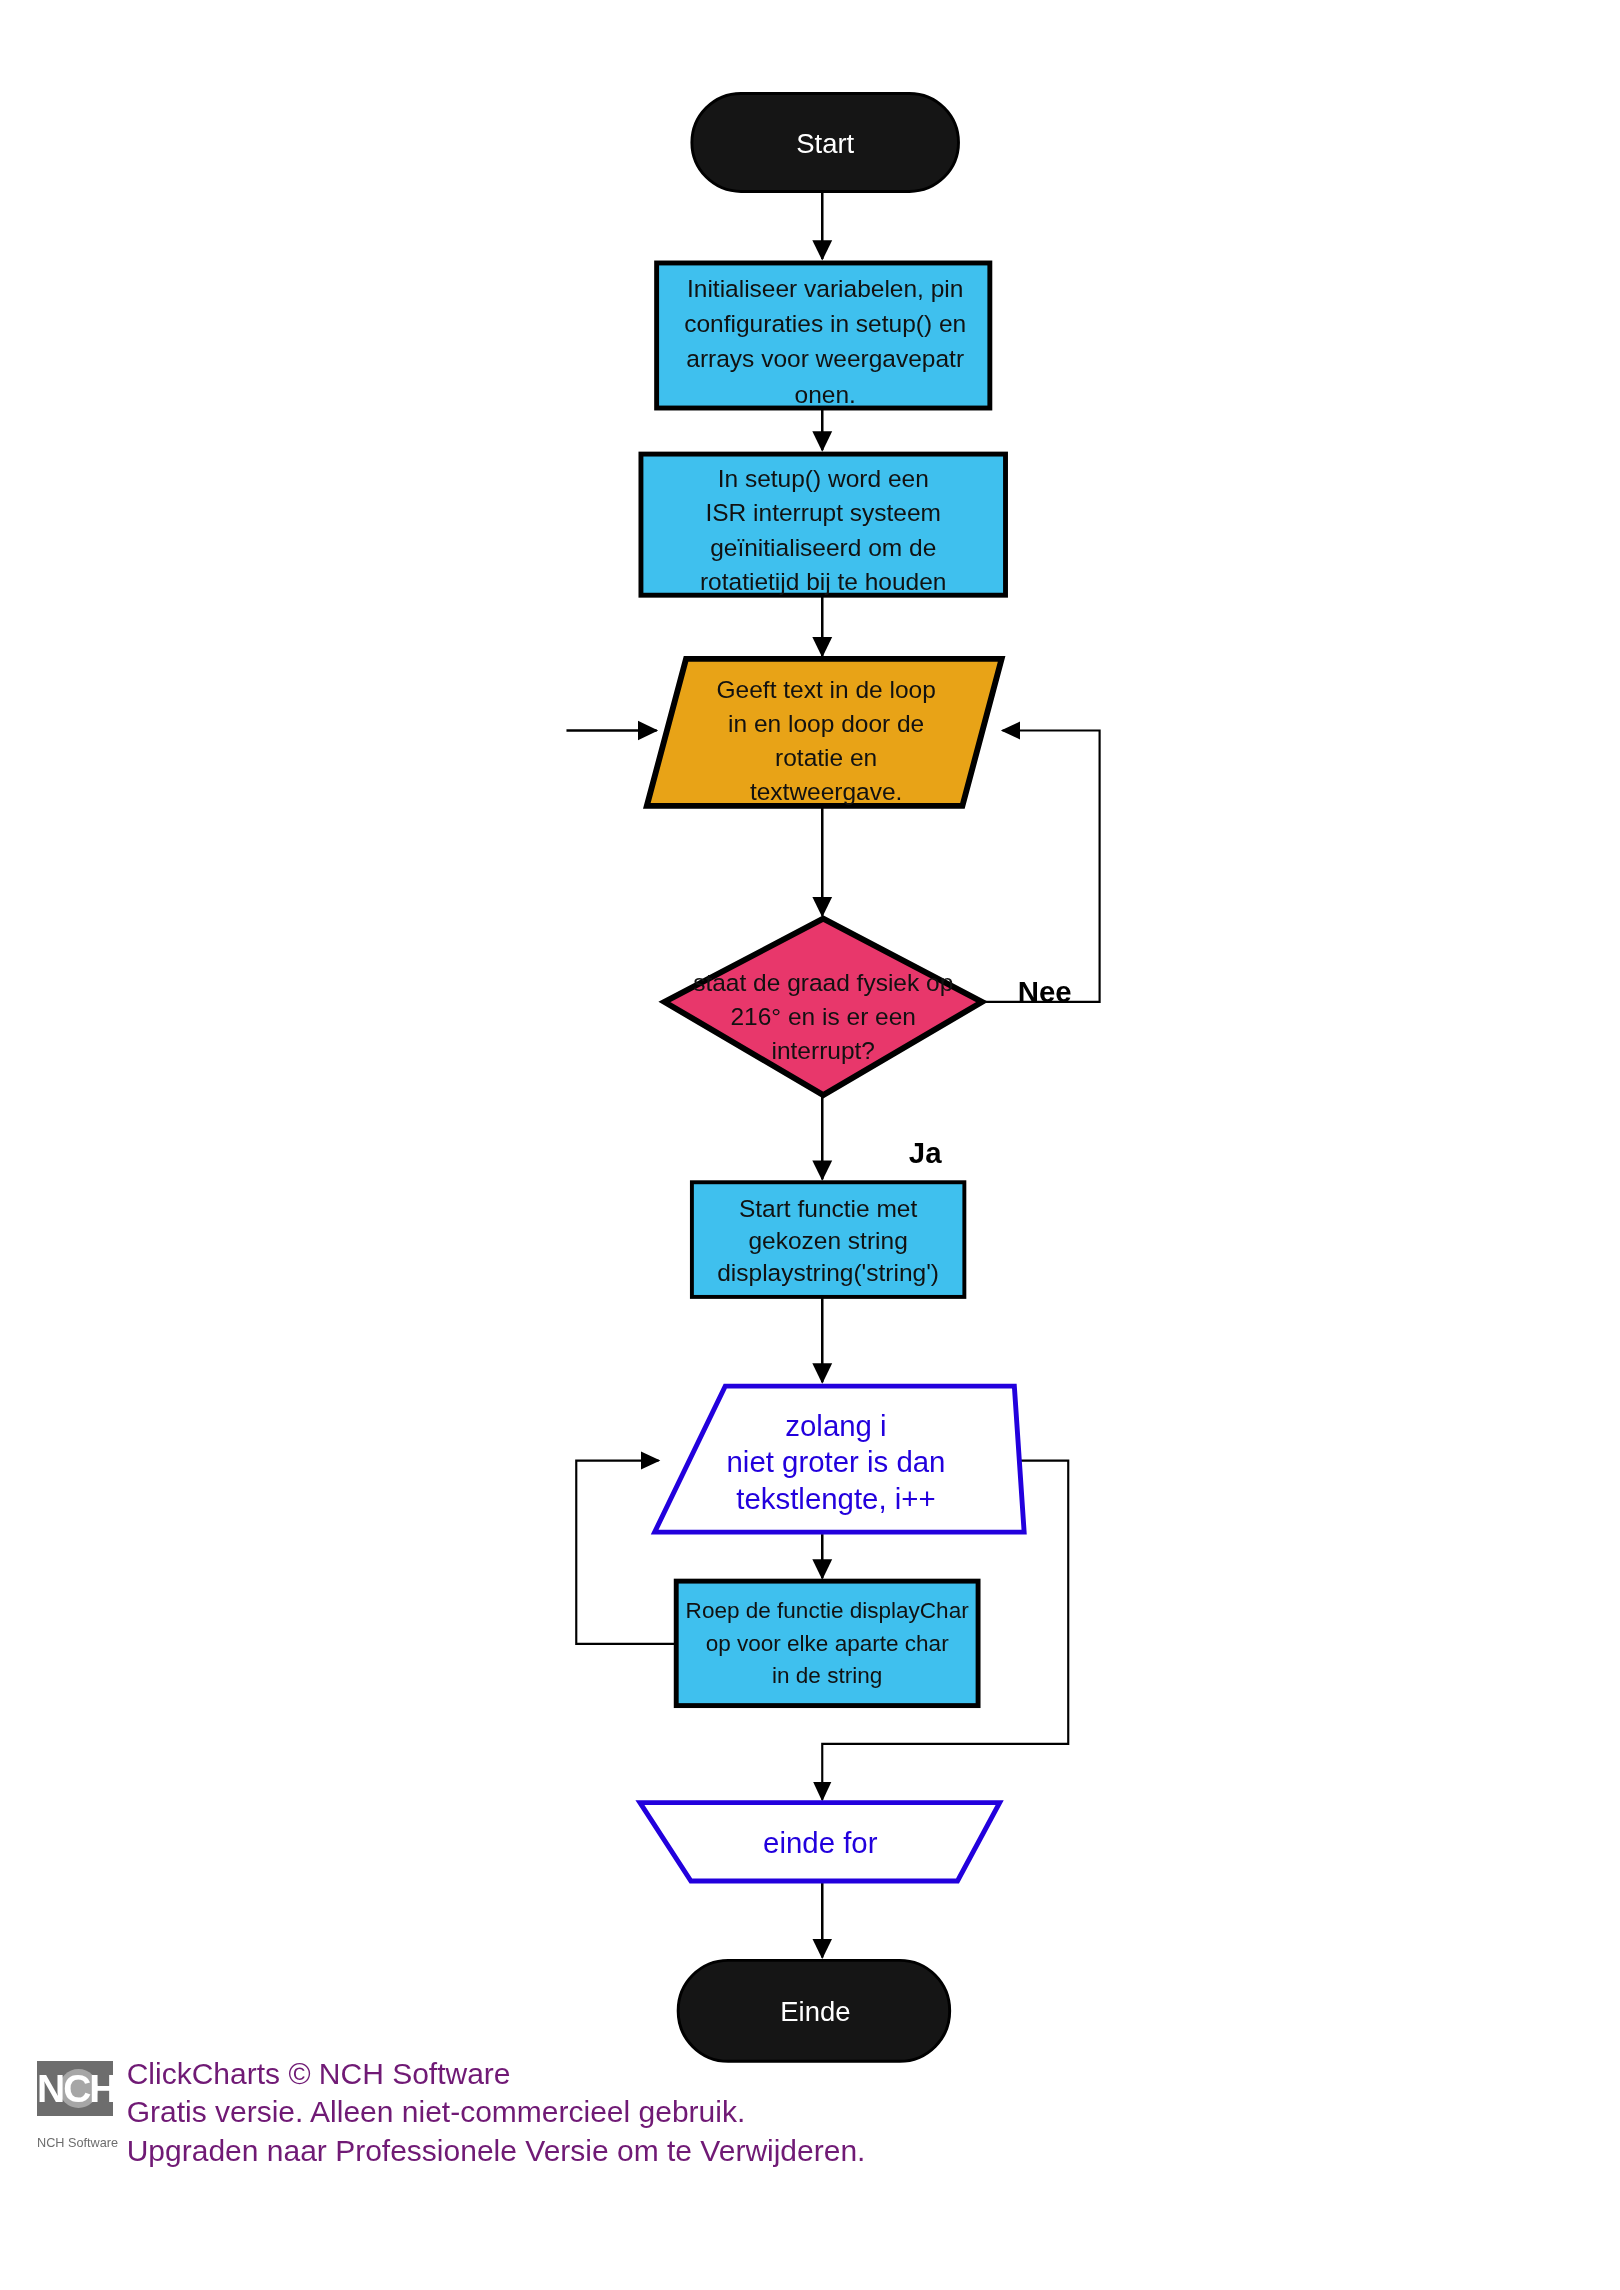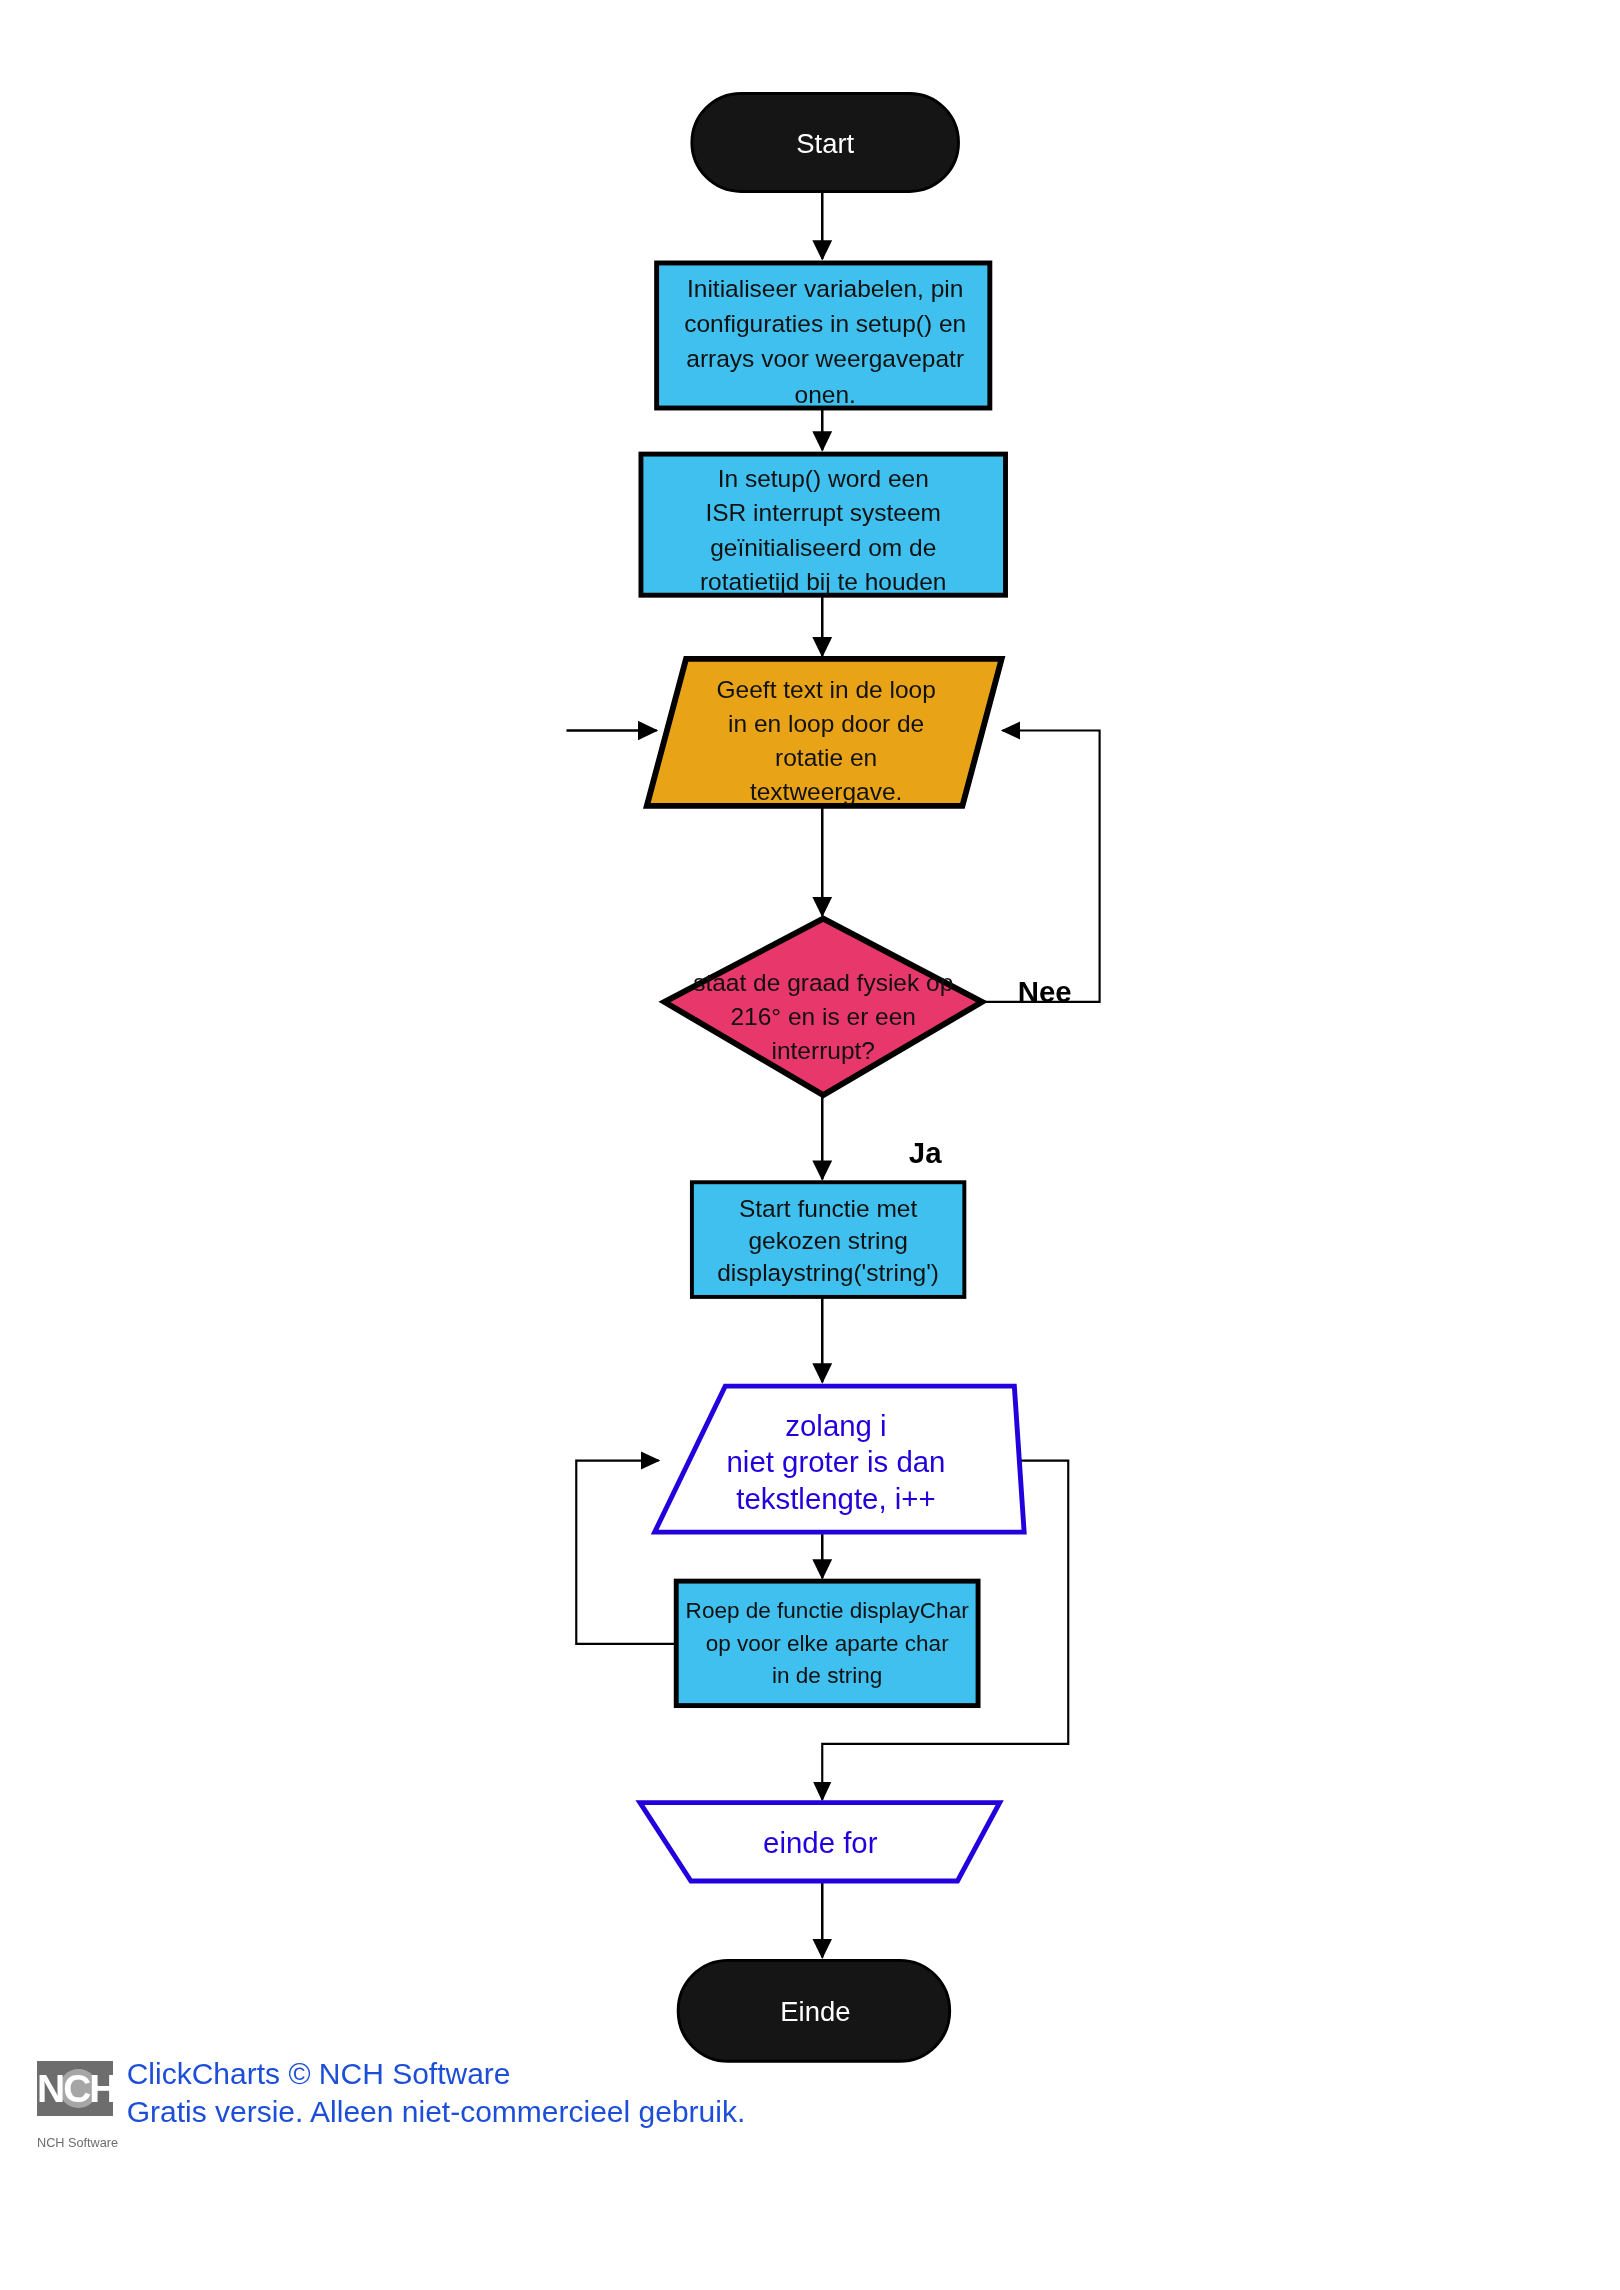--- a/index.html
+++ b/index.html
@@ -95,21 +95,21 @@
     color: #6d6d6d;
     margin-top: 20px;
     white-space: nowrap;
   }
   #footer-lines {
     display: flex;
     flex-direction: column;
     font-family: "Liberation Sans", sans-serif;
     font-size: 30px;
     line-height: 1.28;
-    color: #1d4ed8;
+    color: #701a75;
     white-space: nowrap;
   }
 </style>
 </head>
 <body>
 
 <svg id="flow-canvas" viewBox="0 0 1653 2337">
   <defs>
     <marker id="arrowhead" markerWidth="9" markerHeight="9" refX="7.4" refY="4.5" orient="auto" markerUnits="strokeWidth">
       <path d="M0,0.6 L8,4.5 L0,8.4 z" fill="#000000"></path>
@@ -221,15 +221,16 @@
   <div id="nch-logo-block">
     <div id="nch-logo-mark">
       <div class="nch-disc"></div>
       <div class="nch-letters">NCH</div>
     </div>
     <div id="nch-logo-caption">NCH Software</div>
   </div>
   <div id="footer-lines">
     <span>ClickCharts © NCH Software</span>
     <span>Gratis versie. Alleen niet-commercieel gebruik.</span>
+    <span>Upgraden naar Professionele Versie om te Verwijderen.</span>
   </div>
 </div>
 
 
 </body></html>

